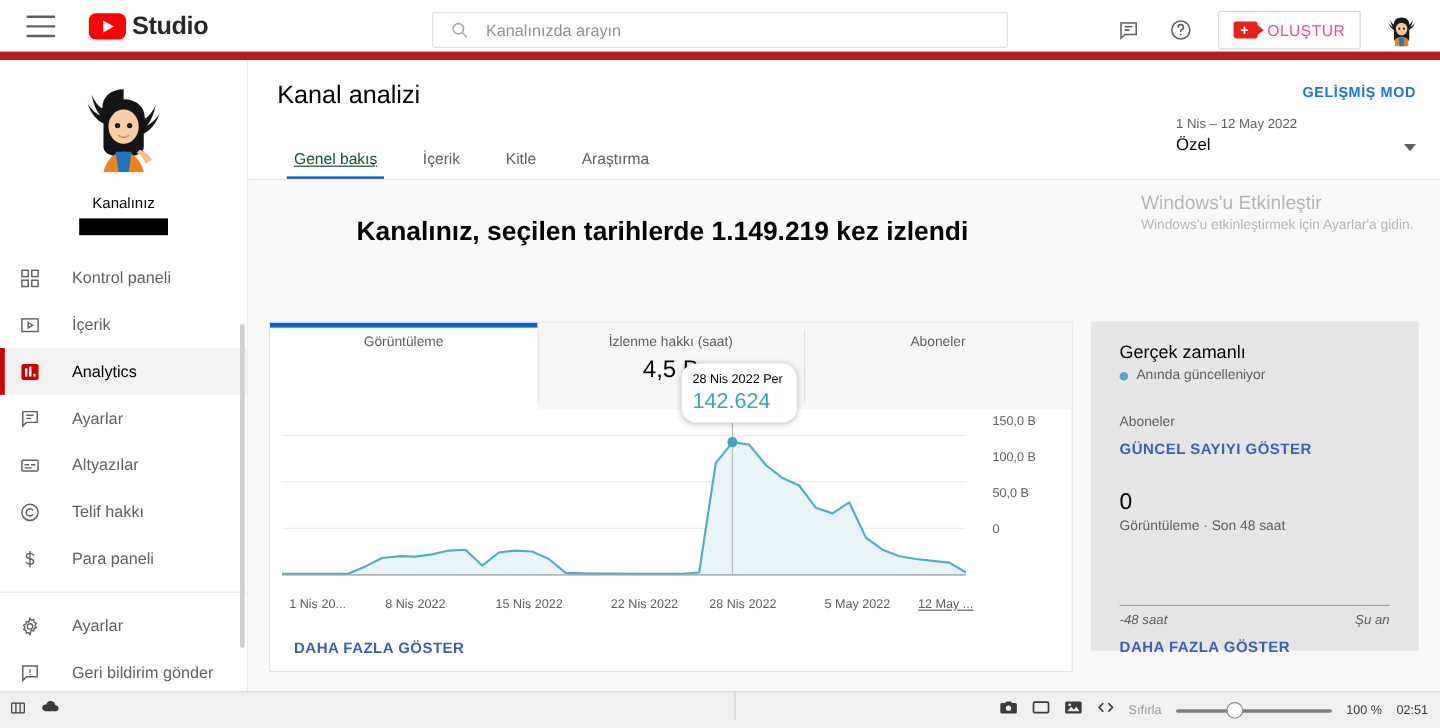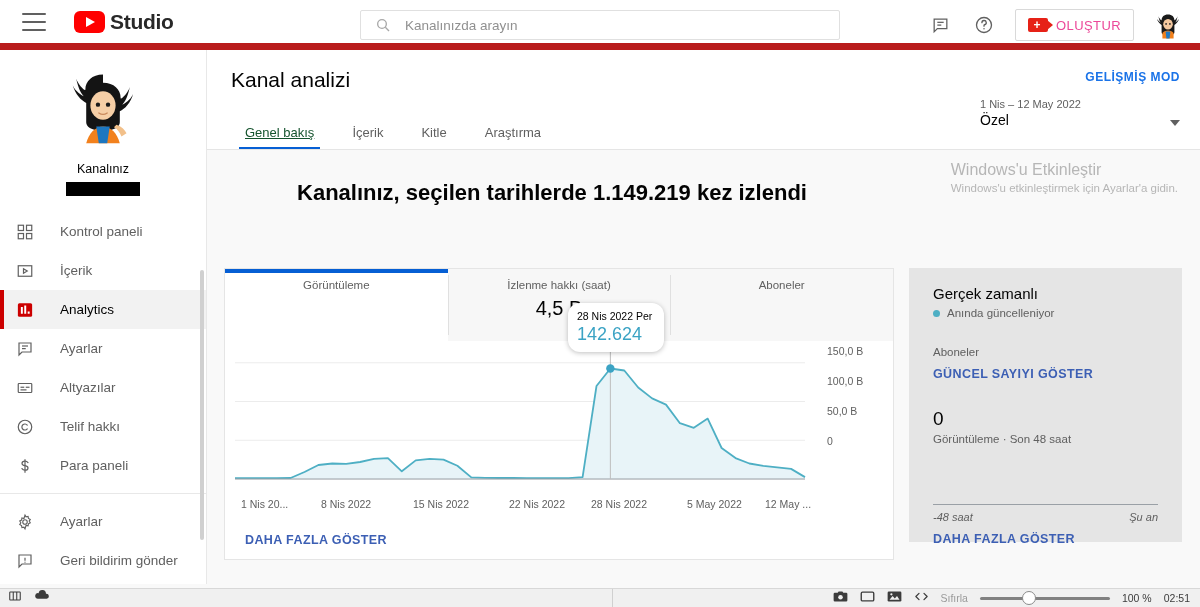--- a/index.html
+++ b/index.html
@@ -163,21 +163,21 @@
   .rt-mini { position:relative; height:62px; margin-top:6px; }
   .rt-mini-base { position:absolute; left:0; right:0; bottom:8px; height:1px; background:#9aa0a6; }
   .rt-range { display:flex; justify-content:space-between; font-size:11px; color:#606060; margin-top:-2px;font-style:italic; }
 
   .watermark { position:absolute; right:22px; bottom:12px; text-align:left; color:#b6b6b6; user-select:none; }
   .wm1 { font-size:16px; }
   .wm2 { font-size:11.5px; margin-top:3px; }
 
   
   .taskbar {
-    position:absolute; left:0; bottom:0; width:1200px; height:19px;
+    position:absolute; left:0; bottom:0; width:1200px; height:31px;
     background:#f0f0f0; border-top:1px solid #d8d8d8; display:flex; align-items:center;
   }
   .tb-left { display:flex; align-items:center; gap:12px; margin-left:8px; color:#3c3c3c; }
   .tb-right { position:absolute; right:10px; display:flex; align-items:center; gap:12px; color:#3c3c3c; }
   .tb-reset { font-size:10.5px; color:#9a9a9a; }
   .slider { width:130px; height:14px; position:relative; display:flex; align-items:center; cursor:pointer; }
   .slider .track { width:100%; height:3px; background:#808080; border-radius:2px; }
   .slider .knob { position:absolute; left:42px; width:14px; height:14px; border-radius:50%; background:#fff; border:1px solid #8a8a8a; }
   .tb-zoom, .tb-time { font-size:10.5px; color:#3c3c3c; }
   .tb-divider { position:absolute; left:612px; top:0; height:23px; width:1px; background:#d0d0d0; }
@@ -436,21 +436,21 @@
             <div style="top:94px;">0</div>
           </div>
 
           <div class="xaxis">
             <div style="left:16px;">1 Nis 20...</div>
             <div style="left:96px;">8 Nis 2022</div>
             <div style="left:188px;">15 Nis 2022</div>
             <div style="left:284px;">22 Nis 2022</div>
             <div style="left:366px;">28 Nis 2022</div>
             <div style="left:462px;">5 May 2022</div>
-            <div style="left:540px;">12 May ...</div>
+            <div style="left:540px;text-decoration:underline;">12 May ...</div>
           </div>
         </div>
 
         <div class="showmore-chart">DAHA FAZLA GÖSTER</div>
       </div>
 
       <div class="rt-card">
         <div class="rt-title">Gerçek zamanlı</div>
         <div class="rt-live">
           <span class="rt-dot"></span>

